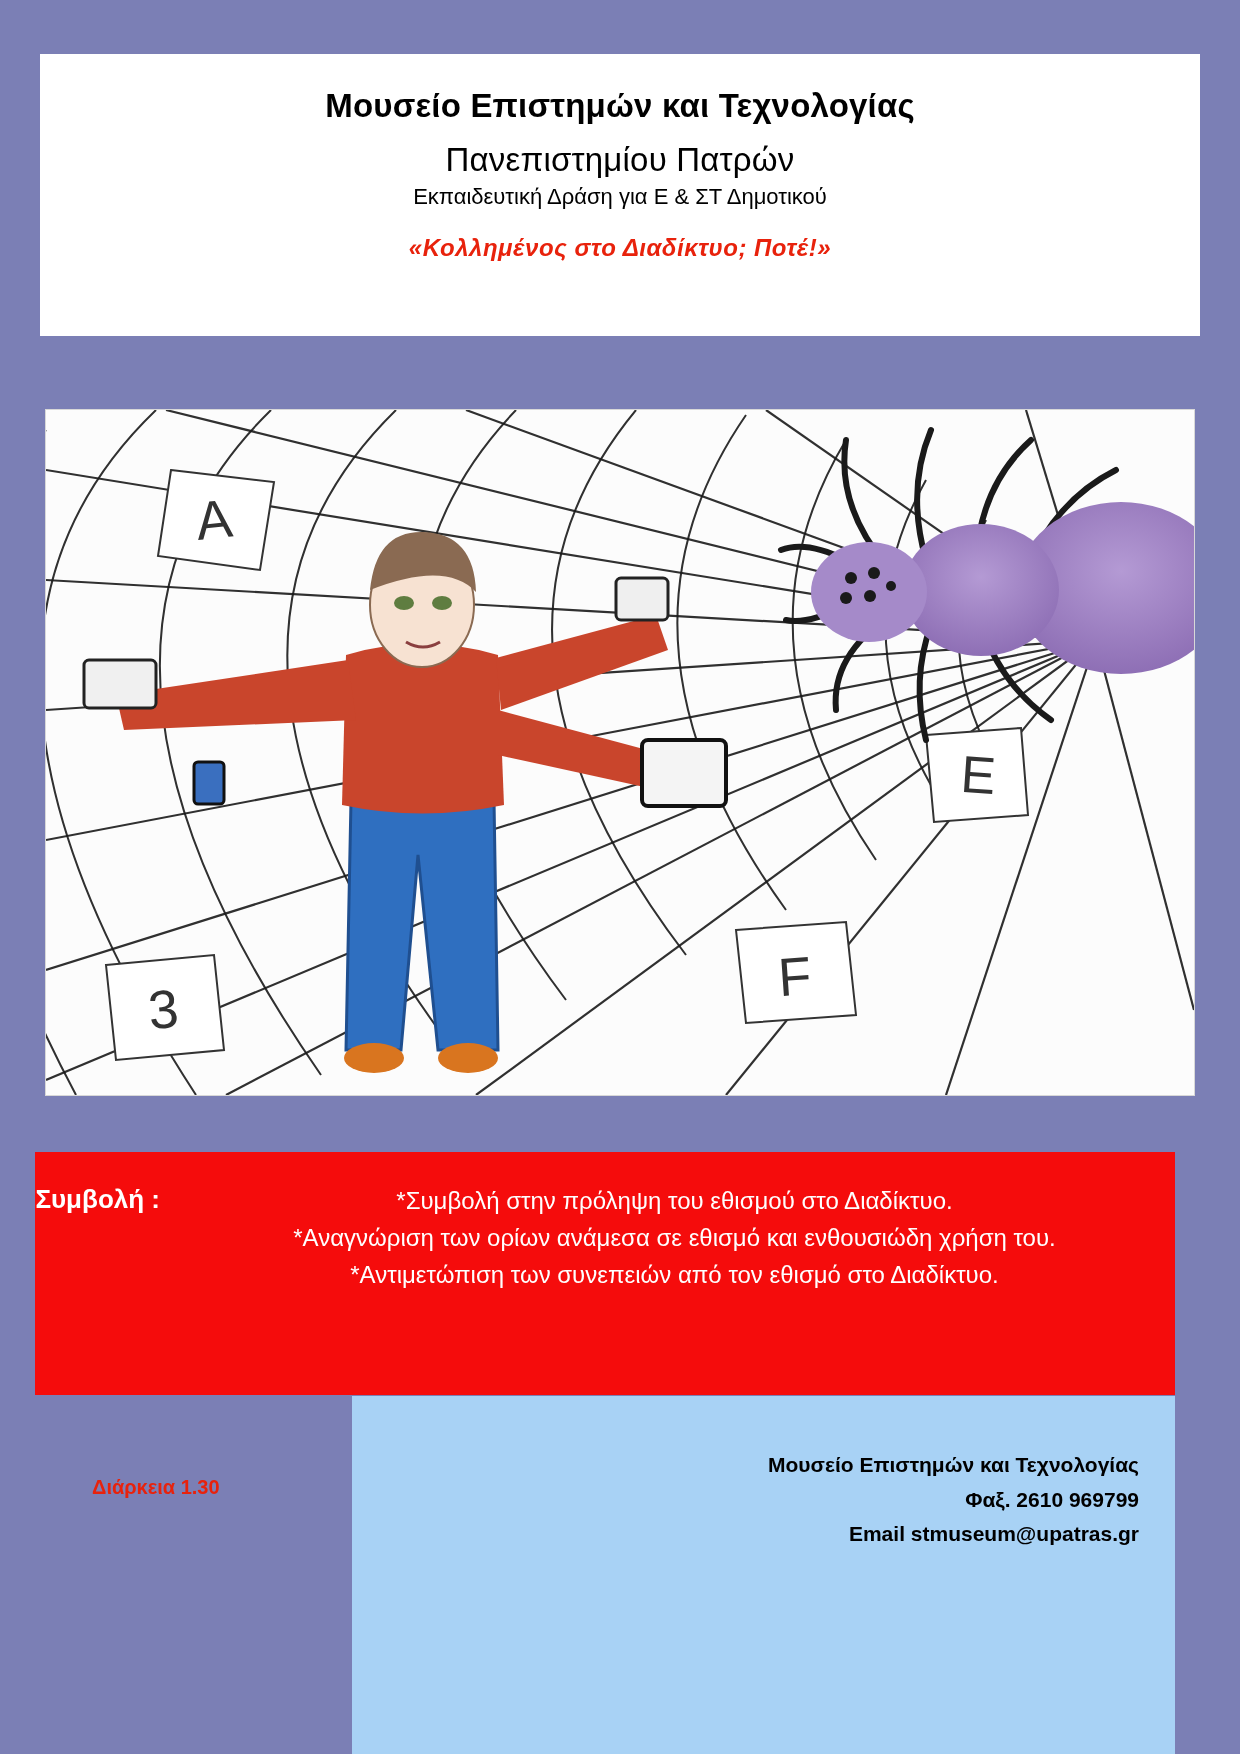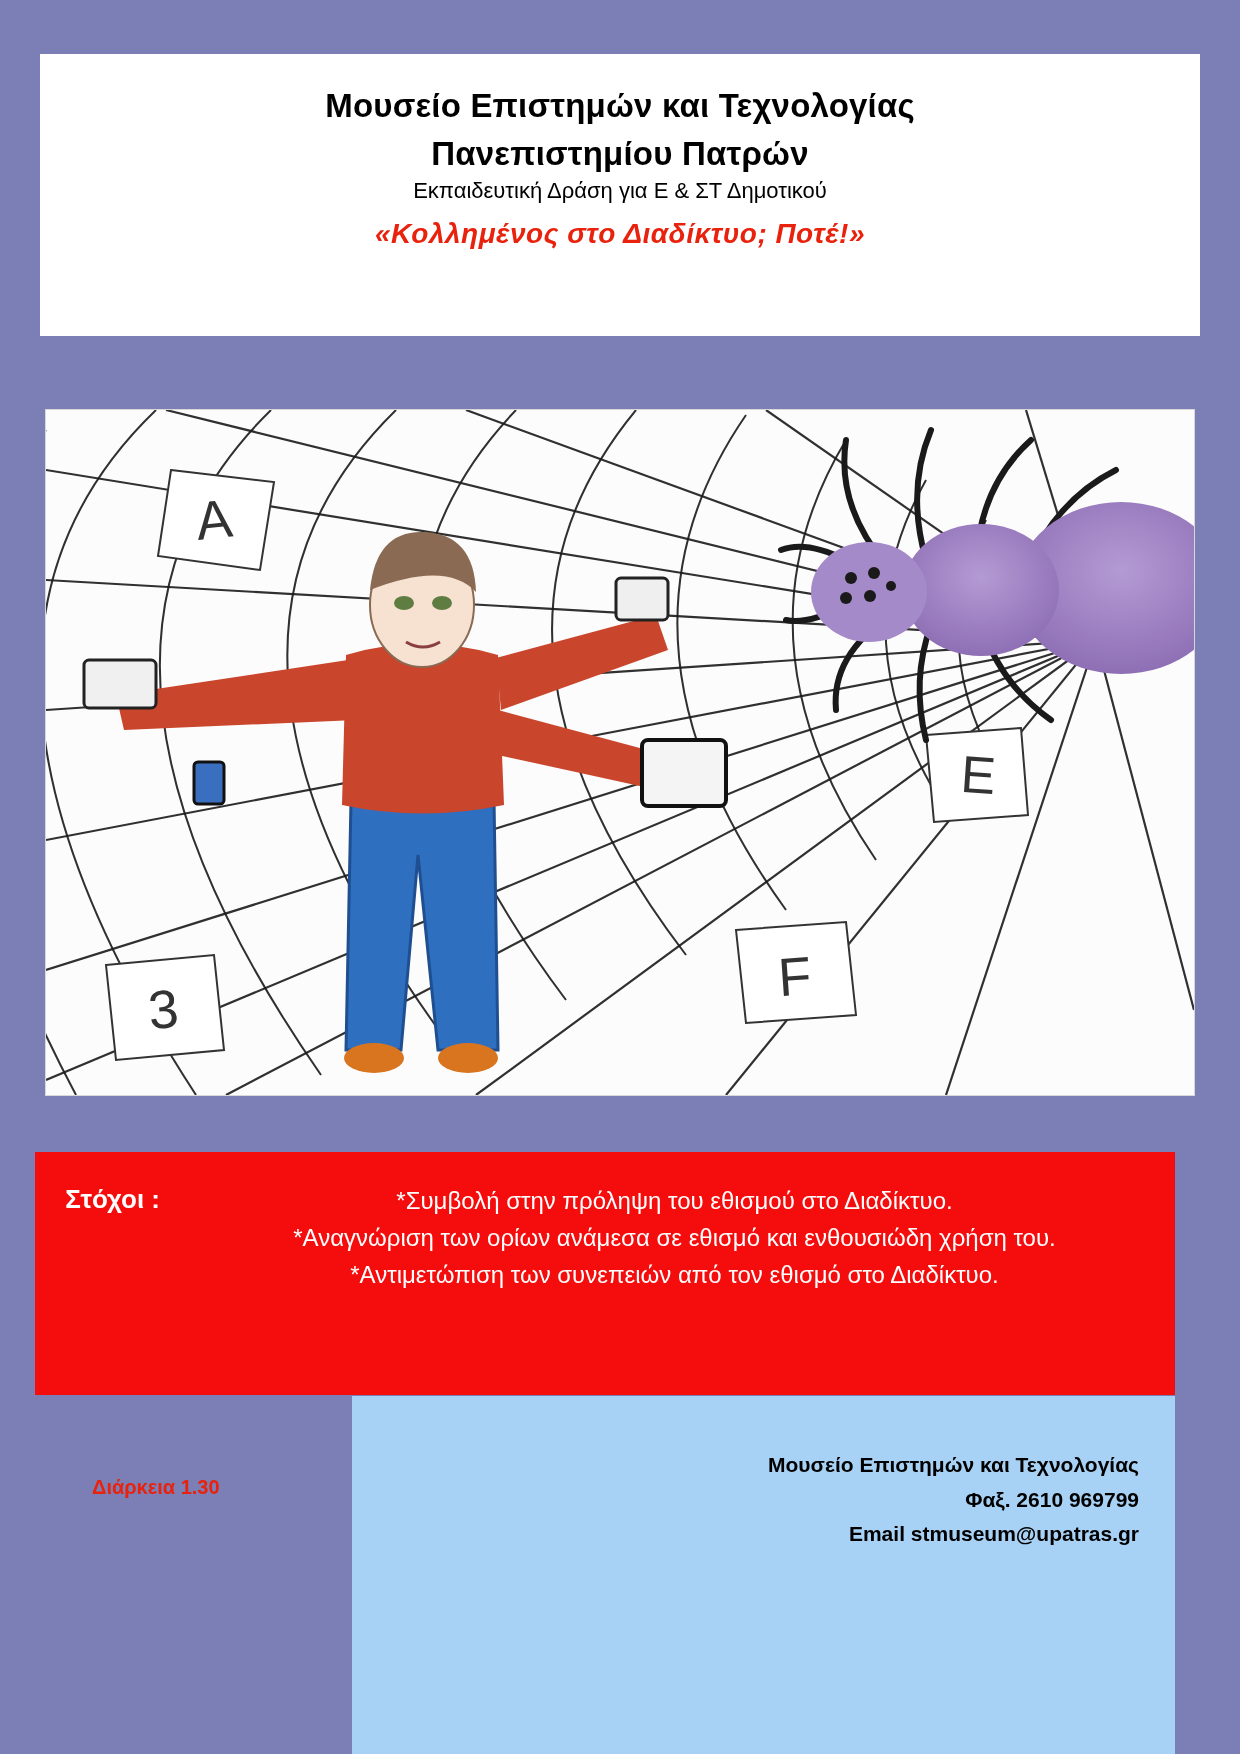--- a/index.html
+++ b/index.html
@@ -29,36 +29,37 @@
   }
   .header-line1 {
     font-size: 33px;
     font-weight: bold;
     color: #000000;
     line-height: 1.45;
     letter-spacing: 0.2px;
   }
   .header-line2 {
     font-size: 33px;
-    font-weight: bold;
+    font-weight: normal;
     color: #000000;
     line-height: 1.45;
     letter-spacing: 0.2px;
+    margin-top: 6px;
   }
   .header-sub {
     font-size: 22px;
     color: #000000;
     font-weight: normal;
   }
   .header-title {
-    font-size: 28px;
+    font-size: 24px;
     font-weight: bold;
     font-style: italic;
     color: #e8220c;
-    margin-top: 14px;
+    margin-top: 24px;
     letter-spacing: 0.5px;
   }
 
   
   .illustration {
     position: absolute;
     left: 45px;
     top: 409px;
     width: 1148px;
     height: 685px;
@@ -255,21 +256,21 @@
       <rect x="38" y="250" width="72" height="48" rx="5" fill="#f0f0f0" stroke="#222" stroke-width="3"></rect>
       <rect x="148" y="352" width="30" height="42" rx="4" fill="#3a6fbf" stroke="#111" stroke-width="3"></rect>
       <rect x="570" y="168" width="52" height="42" rx="5" fill="#efefef" stroke="#222" stroke-width="3"></rect>
       <rect x="596" y="330" width="84" height="66" rx="6" fill="#f4f4f4" stroke="#111" stroke-width="4"></rect>
     </g>
   </svg>
 </div>
 
 <div class="goals-box">
   <div class="goals-inner">
-    <div class="goals-label">Στόχοι :</div>
+    <div class="goals-label">Συμβολή :</div>
     <div class="goals-list">
       <div>*Συμβολή στην πρόληψη του εθισμού στο Διαδίκτυο.</div>
       <div>*Αναγνώριση των ορίων ανάμεσα σε εθισμό και ενθουσιώδη χρήση του.</div>
       <div>*Αντιμετώπιση των συνεπειών από τον εθισμό στο Διαδίκτυο.</div>
     </div>
   </div>
 </div>
 
 <div class="contact-box">
   <div>Μουσείο Επιστημών και Τεχνολογίας</div>

